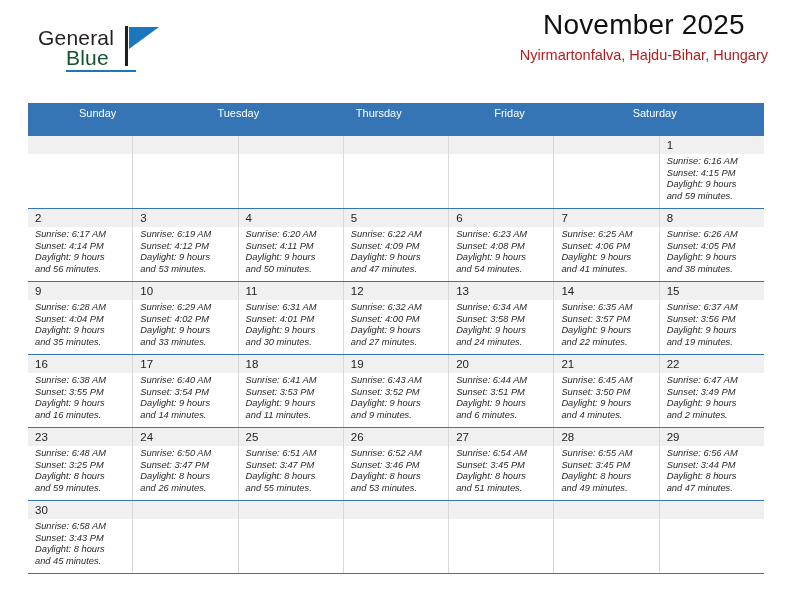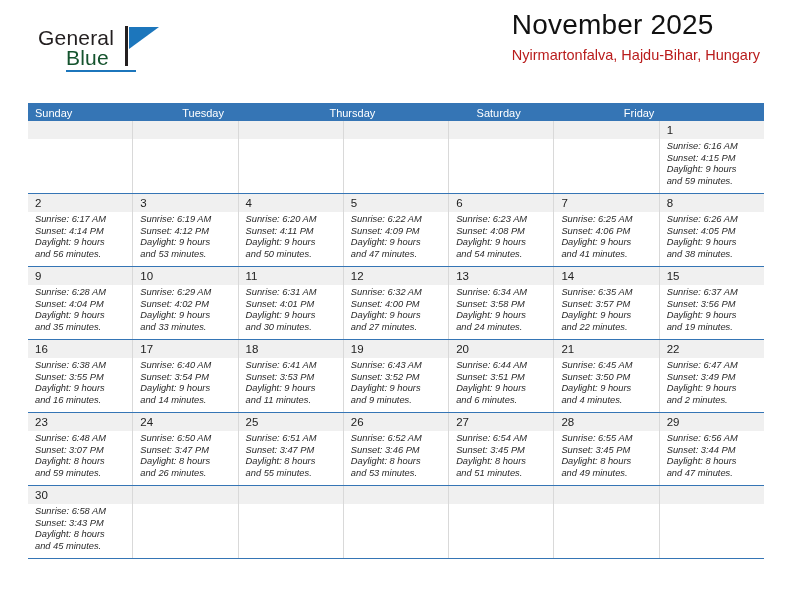--- a/index.html
+++ b/index.html
@@ -9,21 +9,21 @@
     font-family: "Liberation Sans", sans-serif;
     color: #1a1a1a;
     overflow: hidden;
   }
   .page { position: relative; width: 792px; height: 612px; padding: 0; }
 
   
   .header {
     position: relative;
     height: 72px;
-    margin: 0 32px 0 28px;
+    margin: 0 24px 0 28px;
   }
   .logo {
     position: absolute;
     left: 10px; top: 26px;
     width: 130px; height: 48px;
   }
   .logo-general {
     position: absolute; left: 0; top: 0;
     font-size: 21px; letter-spacing: .2px;
     color: #231f20;
@@ -47,21 +47,21 @@
   }
   .logo-underline {
     position: absolute; left: 28px; top: 44px;
     width: 70px; height: 2px;
     background: #1c76bc;
   }
 
   .title-wrap {
     position: absolute;
     right: 0; top: 8px;
-    text-align: left;
+    text-align: center;
   }
   .cal-title {
     font-size: 28px;
     font-weight: normal;
     color: #111111;
     line-height: 34px;
     letter-spacing: .2px;
   }
   .cal-subtitle {
     font-size: 14.5px;
@@ -72,21 +72,22 @@
 
   
   .calendar {
     position: absolute;
     left: 28px; top: 103px;
     width: 736px;
   }
   .dow-row {
     display: flex;
     background: #3575b5;
-    height: 18px;
+    height: 33px;
+    padding-left: 44px;
   }
   .dow {
     flex: 1 1 0;
     color: #ffffff;
     font-size: 11px;
     line-height: 21px;
     padding-left: 7px;
     white-space: nowrap;
   }
 
@@ -151,22 +152,22 @@
       <div class="cal-title">November 2025</div>
       <div class="cal-subtitle">Nyirmartonfalva, Hajdu-Bihar, Hungary</div>
     </div>
   </div>
 
   <div class="calendar">
     <div class="dow-row">
       <div class="dow">Sunday</div>
       <div class="dow">Tuesday</div>
       <div class="dow">Thursday</div>
+      <div class="dow">Friday</div>
       <div class="dow">Saturday</div>
-      <div class="dow">Friday</div>
     </div>
     <div id="weeks-container">
         <div class="week">
           <div class="cell empty">
             <div class="daynum-band">
               <div class="daynum"></div>
             </div>
             <div class="lines">
               <div class="line"></div>
               <div class="line"></div>
@@ -478,21 +479,21 @@
             </div>
           </div>
         </div>
         <div class="week">
           <div class="cell">
             <div class="daynum-band">
               <div class="daynum">23</div>
             </div>
             <div class="lines">
               <div class="line">Sunrise: 6:48 AM</div>
-              <div class="line">Sunset: 3:07 PM</div>
+              <div class="line">Sunset: 3:25 PM</div>
               <div class="line">Daylight: 8 hours</div>
               <div class="line">and 59 minutes.</div>
             </div>
           </div>
           <div class="cell">
             <div class="daynum-band">
               <div class="daynum">24</div>
             </div>
             <div class="lines">
               <div class="line">Sunrise: 6:50 AM</div>

